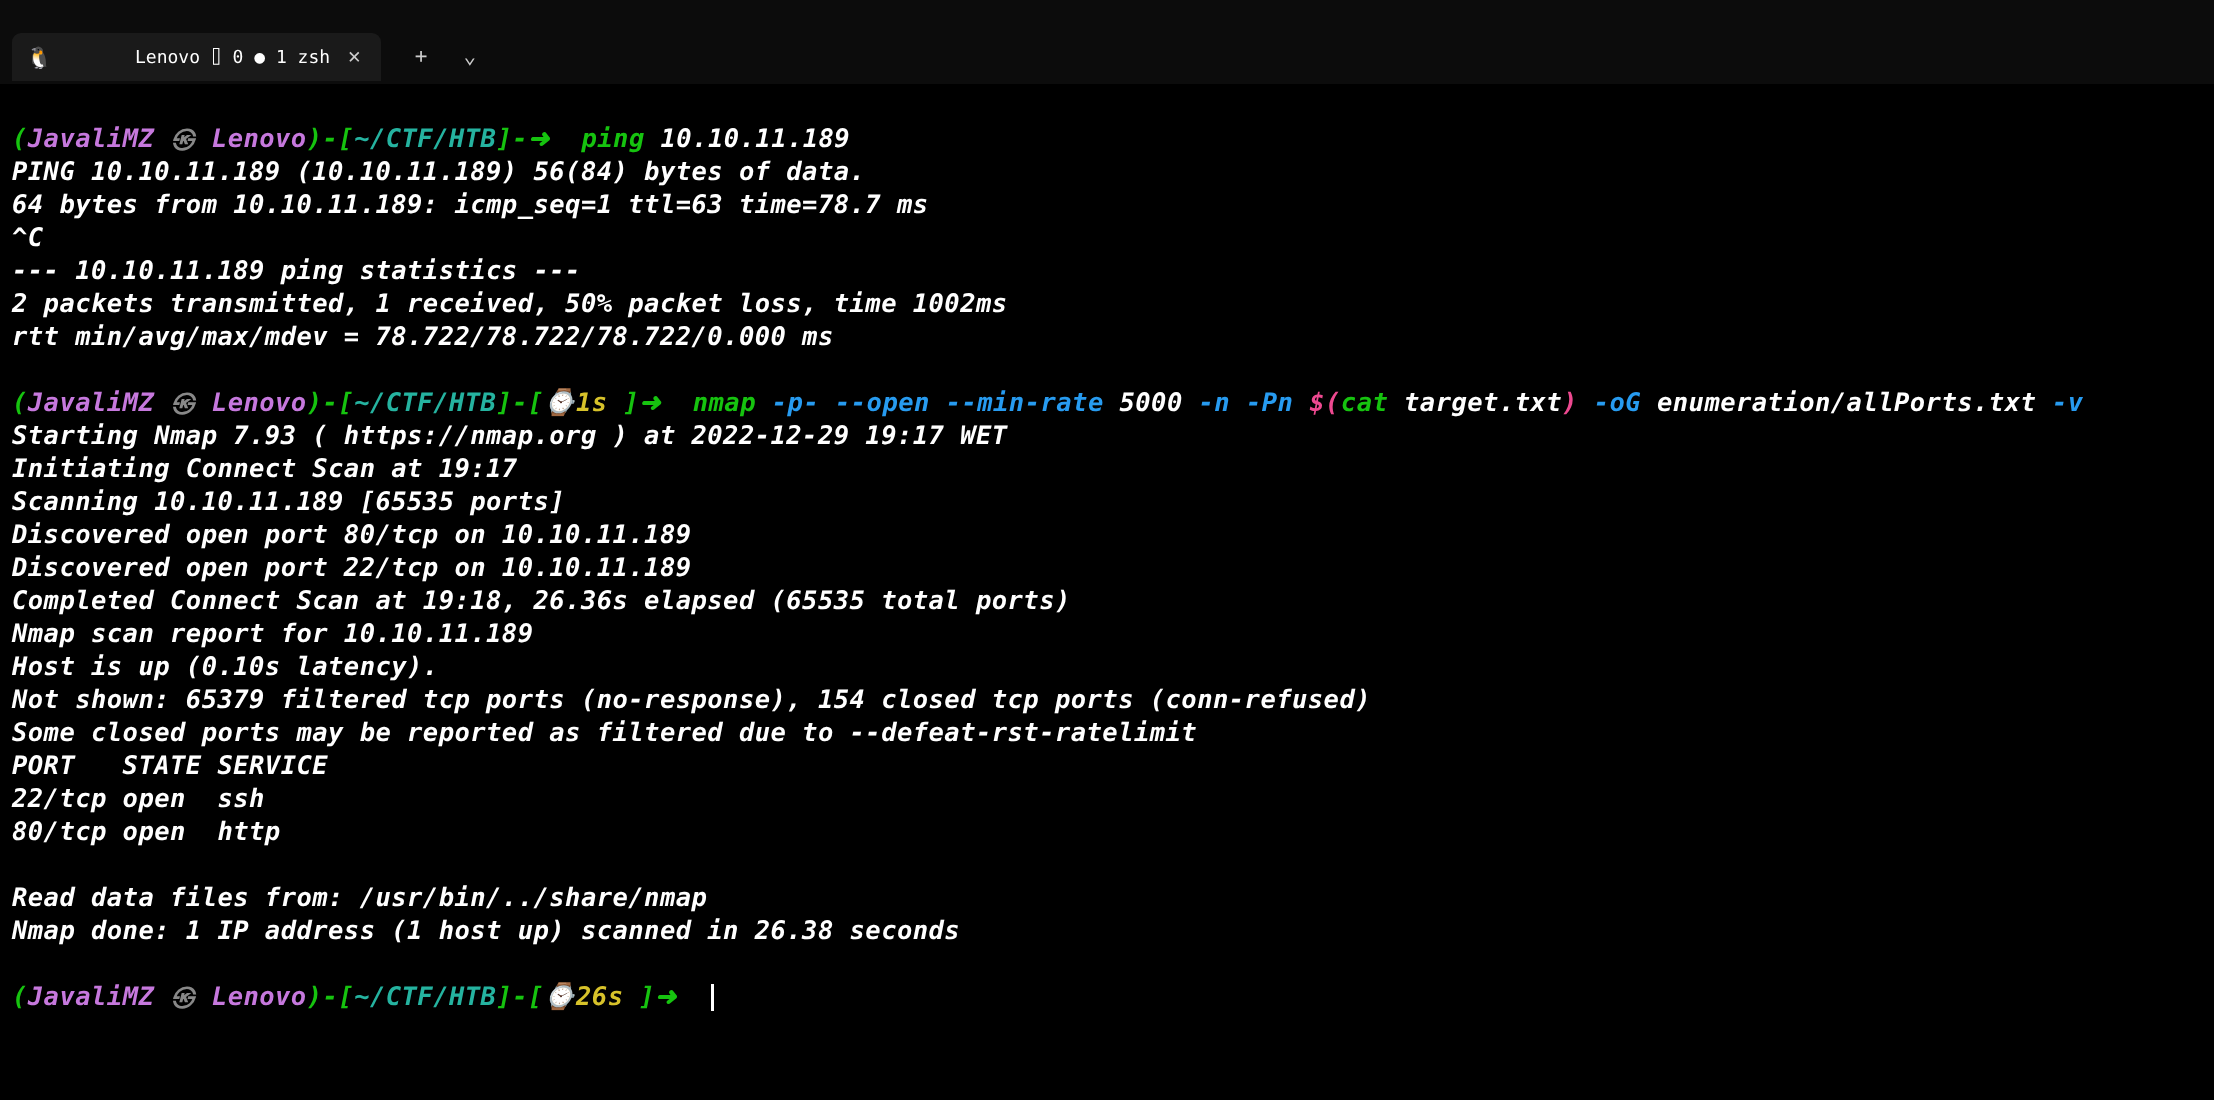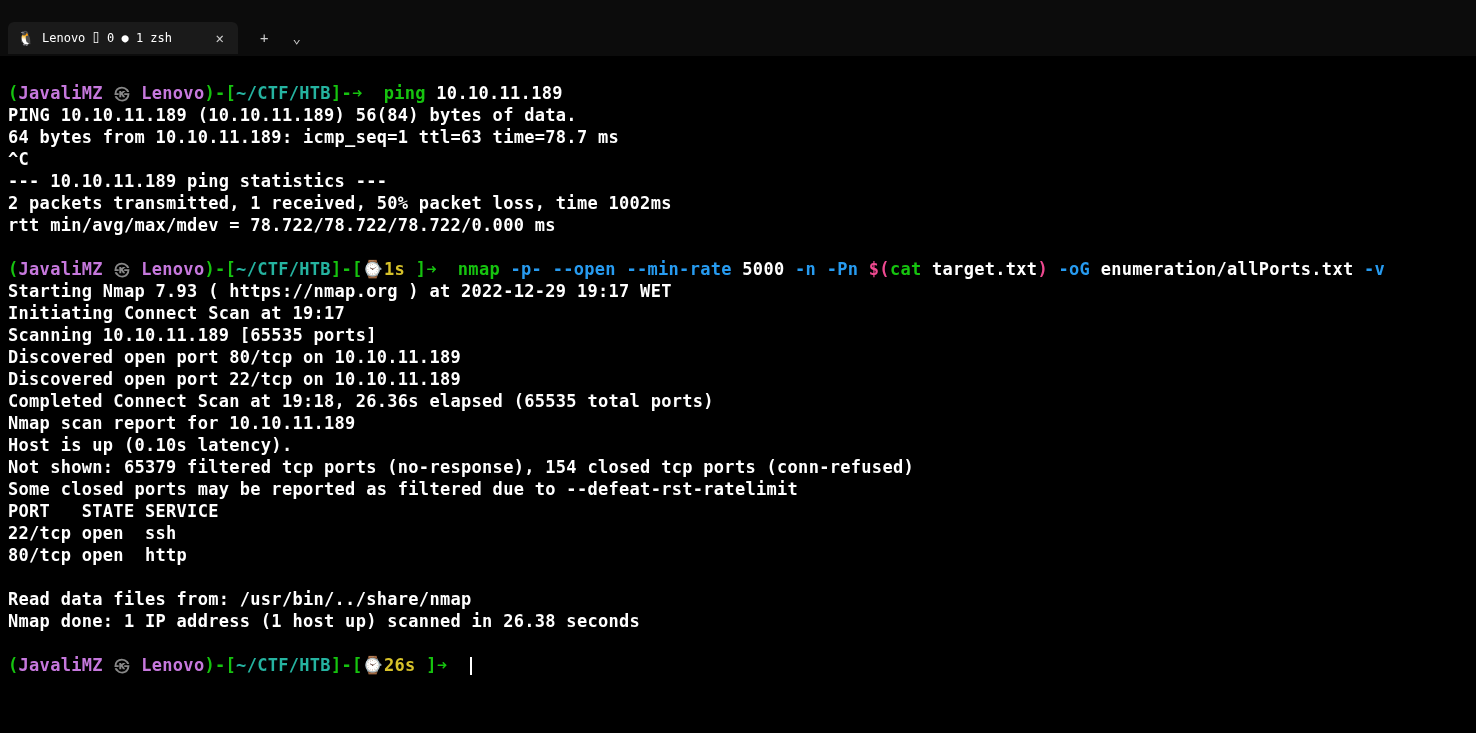--- a/index.html
+++ b/index.html
@@ -46,20 +46,21 @@
       height: 16px;
       display: flex;
       align-items: center;
       justify-content: center;
       font-size: 14px;
     }
     .tab-title {
       flex: 1;
       white-space: nowrap;
       overflow: hidden;
+      margin-left: 48px;
     }
     .tab-close {
       color: #ccc;
       font-size: 14px;
       padding: 0 4px;
       cursor: pointer;
     }
     .tab-controls {
       display: flex;
       align-items: center;
@@ -71,20 +72,21 @@
       font-size: 14px;
       padding: 4px 10px;
       cursor: pointer;
       font-weight: normal;
     }
     .terminal {
       padding: 4px 8px;
       line-height: 22px;
       white-space: pre;
       letter-spacing: 0.3px;
+      font-style: italic;
     }
     .green { color: #16c30f; }
     .white { color: #ffffff; }
     .purple-bold { color: #c678dd; font-weight: bold; }
     .teal-bold { color: #25b3a0; font-weight: bold; }
     .yellow { color: #d7c22a; }
     .pink { color: #ee4990; }
     .blue { color: #279bf0; }
     .skull { color: #888; }
     .cursor {

